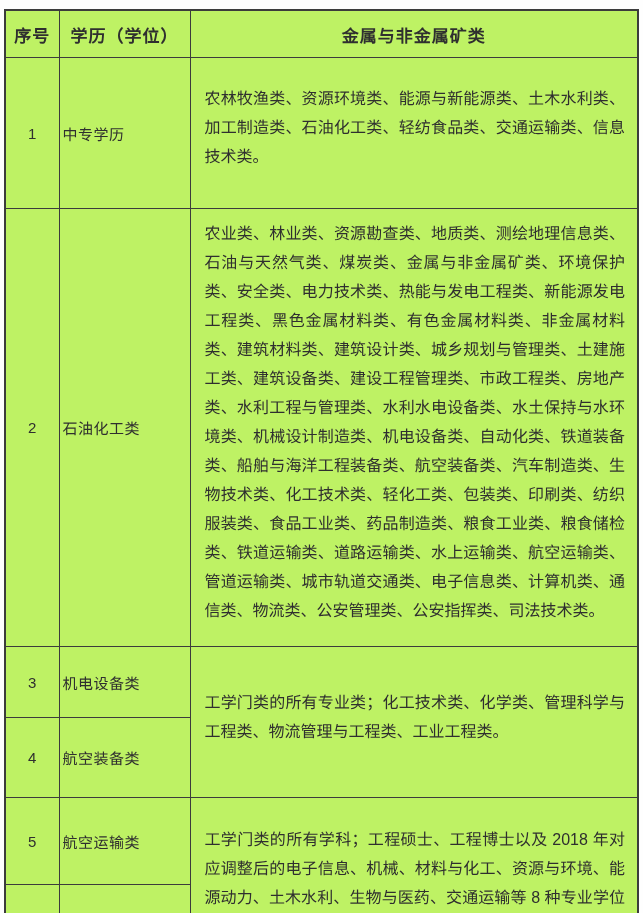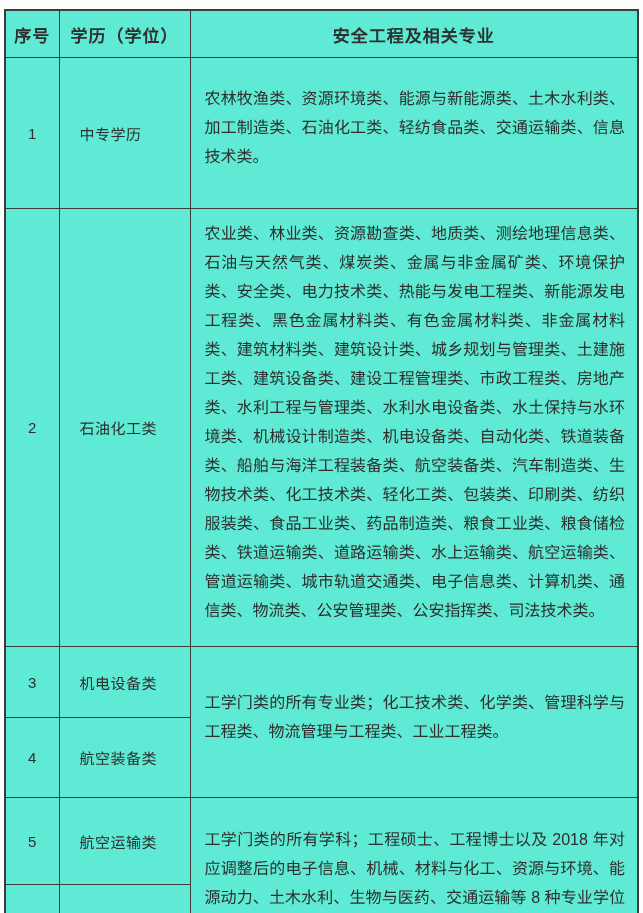--- a/index.html
+++ b/index.html
@@ -20,21 +20,21 @@
     left: 4px;
     top: 9px;
     width: 633px;
     border-collapse: collapse;
     table-layout: fixed;
     color: #2f2f2f;
   }
   table.qual-table th,
   table.qual-table td {
     border: 1px solid #3c3c3c;
-    background: #5eead4;
+    background: #bef264;
     vertical-align: middle;
     overflow: hidden;
   }
   table.qual-table {
     border: 2px solid #3c3c3c;
   }
   col.c-no     { width: 54px; }
   col.c-degree { width: 131px; }
   col.c-majors { width: 448px; }
 
@@ -46,21 +46,21 @@
     border-bottom-width: 2px;
     letter-spacing: 1px;
   }
   td.no-cell {
     text-align: center;
     font-size: 15px;
   }
   td.degree-cell {
     font-size: 15px;
     text-align: left;
-    padding-left: 20px;
+    padding-left: 3px;
     letter-spacing: 0.5px;
     margin-left: 8px;
   }
   td.majors-cell {
     font-size: 16px;
     line-height: 29px;
     padding: 10px 12px 21px 14px;
     text-align: justify;
     text-align-last: left;
   }
@@ -78,21 +78,21 @@
   <table class="qual-table">
     <colgroup>
       <col class="c-no">
       <col class="c-degree">
       <col class="c-majors">
     </colgroup>
     <thead>
       <tr>
         <th>序号</th>
         <th>学历（学位）</th>
-        <th>安全工程及相关专业</th>
+        <th>金属与非金属矿类</th>
       </tr>
     </thead>
     <tbody>
       <tr class="r1">
         <td class="no-cell">1</td>
         <td class="degree-cell">中专学历</td>
         <td class="majors-cell">农林牧渔类、资源环境类、能源与新能源类、土木水利类、加工制造类、石油化工类、轻纺食品类、交通运输类、信息技术类。</td>
       </tr>
       <tr class="r2">
         <td class="no-cell">2</td>

